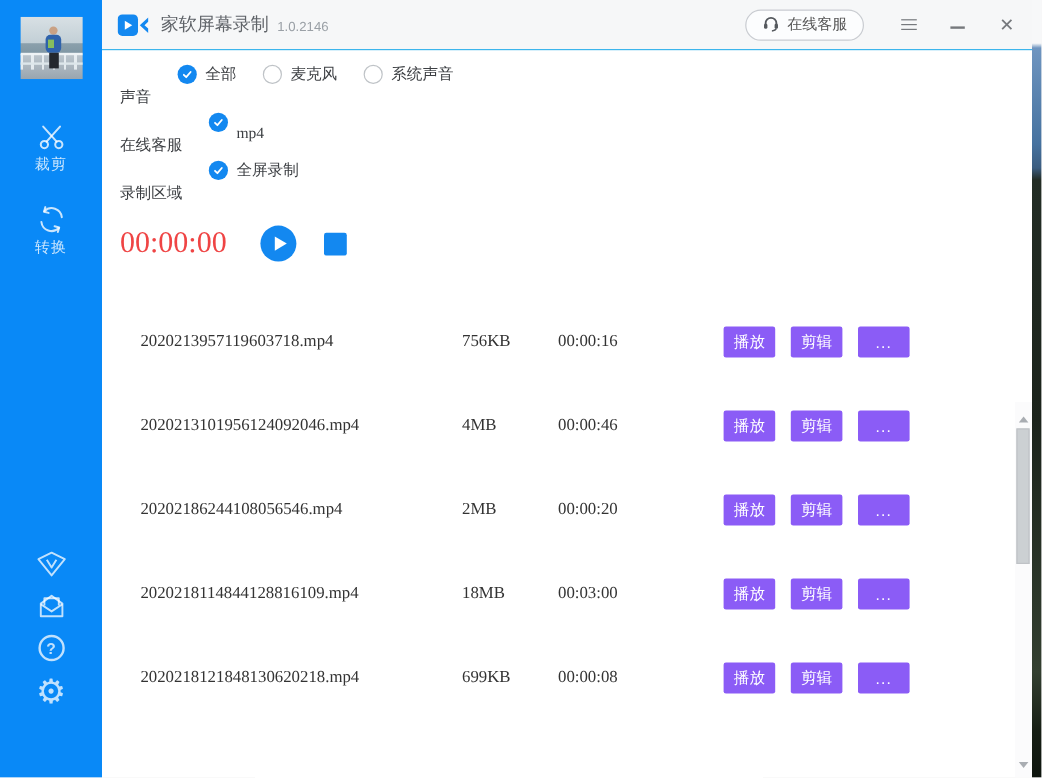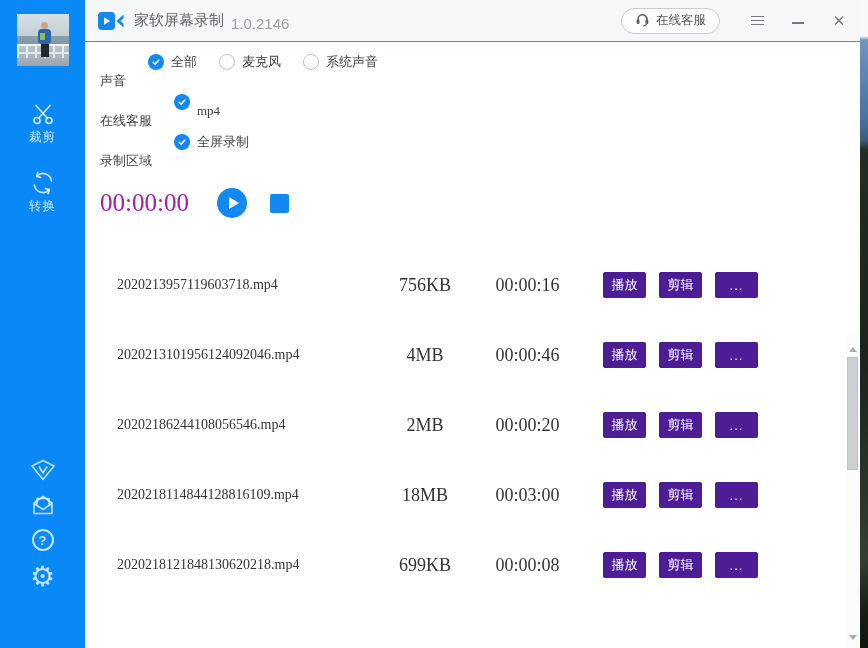--- a/index.html
+++ b/index.html
@@ -40,21 +40,21 @@
   .circle-q { width:22px; height:22px; border:2px solid currentColor; border-radius:50%;
     display:flex; align-items:center; justify-content:center; font-size:13px; font-weight:bold; cursor:pointer; }
   .gear-glyph { font-size:28px; line-height:30px; cursor:pointer; }
   .icon-btn { cursor:pointer; }
 
   
   .titlebar { position:absolute; left:85px; top:0; width:775px; height:42px; background:#f6f7f8;
     border-bottom:1px solid #0ea5e9; display:flex; align-items:center; padding-left:13px; }
   .app-icon svg { display:block; }
   .app-title { font-size:15px; color:#5f6368; margin-left:10px; }
-  .app-version { font-size:15px; color:#9aa0a6; margin-left:7px; margin-top:5px; }
+  .app-version { font-size:11px; color:#9aa0a6; margin-left:7px; margin-top:5px; }
   .tb-spacer { flex:1; }
   .support-pill { height:26px; border:1px solid #c9ccd1; border-radius:14px; background:#fcfdfe;
     display:flex; align-items:center; padding:0 13px; gap:6px; color:#555; font-size:12.5px;
     margin-right:28px; cursor:pointer; }
   .tb-btn { width:18px; display:flex; justify-content:center; align-items:center; color:#76797d; cursor:pointer; }
   .tb-menu { margin-right:23px; }
   .tb-min  { margin-right:23px; }
   .tb-close{ margin-right:12px; font-size:15px; }
   .bars { width:13px; height:9px; border-top:1.5px solid currentColor; border-bottom:1.5px solid currentColor; position:relative; }
   .bars::after { content:""; position:absolute; left:0; right:0; top:2.5px; height:1.5px; background:currentColor; }
@@ -66,41 +66,41 @@
   .opt-row { height:40px; display:flex; align-items:center; padding-left:15px; font-size:13px; color:#3c3f43; }
   .opt-label { margin-right:22px;margin-top:38px; }
   .opt-choice { display:flex; align-items:center; margin-right:22px; cursor:pointer; }
   .radio { width:16px; height:16px; border-radius:50%; margin-right:7px; flex:none; }
   .radio.off { border:1px solid #bfc3c7; background:#fff; }
   .radio.on { background:#1388f0; display:flex; align-items:center; justify-content:center; }
   .radio.on svg { width:10px; height:10px; display:block; }
   .serif { font-family:"Liberation Serif", serif;margin-top:18px; }
 
   .recorder { margin-top:19px; height:44px; display:flex; align-items:center; padding-left:15px; }
-  .timer { font-family:"Liberation Serif", serif; font-size:25px; color:#a21caf; width:96px; }
+  .timer { font-family:"Liberation Serif", serif; font-size:25px; color:#ef4444; width:96px; }
   .play-btn { width:30px; height:30px; border-radius:50%; background:#1388f0; margin-left:21px; position:relative; cursor:pointer; flex:none; }
   .play-btn::after { content:""; position:absolute; left:12px; top:9px;
     border-left:10px solid #fff; border-top:6px solid transparent; border-bottom:6px solid transparent; }
   .stop-btn { width:19px; height:19px; background:#1388f0; border-radius:2px; margin-left:23px; cursor:pointer; flex:none; }
 
   
   .table { margin-top:25px; }
   .t-head { height:34px; background:#f1f2f3; border-top:1px solid #e9e9eb; border-bottom:1px solid #e9e9eb;
     display:grid; grid-template-columns:300px 80px 125px 1fr; align-items:center; color:#8e9094; font-size:13px; }
   .th-name { padding-left:62px; }
   .th-size, .th-duration { text-align:center; }
   .th-actions { padding-left:35px; }
 
   .t-body { position:relative; }
   .t-row { height:70px; display:grid; grid-template-columns:300px 80px 125px 1fr; align-items:center;
     font-family:"Liberation Serif", serif; color:#333; font-size:14px; }
   .td-name { padding-left:32px; white-space:nowrap; }
-  .td-size, .td-duration { text-align:center; font-size:18px; }
+  .td-size, .td-duration { font-size:14px; }
   .td-actions { display:flex; gap:13px; padding-left:13px; font-family:"Liberation Sans", sans-serif; }
-  .action-btn { width:43px; height:26px; background:#4c1d95; color:#fff; font-size:13px; border:none;
+  .action-btn { width:43px; height:26px; background:#8b5cf6; color:#fff; font-size:13px; border:none;
     border-radius:2px; display:flex; align-items:center; justify-content:center; cursor:pointer; flex:none; }
   .action-btn.more { letter-spacing:1px; }
 
   
   .scrollbar { position:absolute; right:0; top:293px; width:14px; height:313px; background:#fbfbfc; }
   .sb-arrow { width:0; height:0; border-left:4px solid transparent; border-right:4px solid transparent;
     position:absolute; left:3px; cursor:pointer; }
   .sb-up { top:12px; border-bottom:5px solid #a9adb2; }
   .sb-down { bottom:8px; border-top:5px solid #a9adb2; }
   .sb-thumb { position:absolute; left:1px; top:22px; width:11px; height:113px; background:#ccd0d3;

